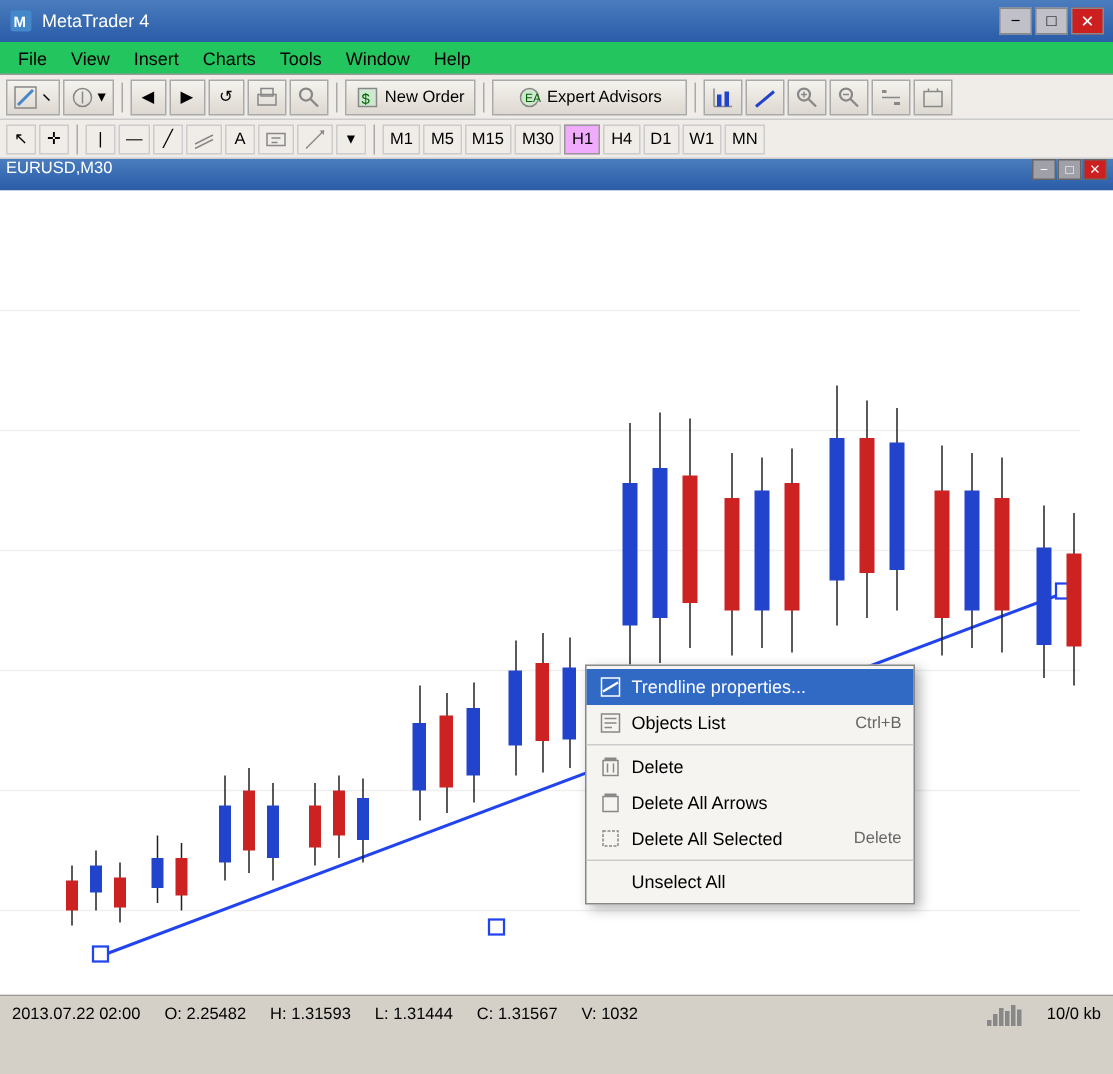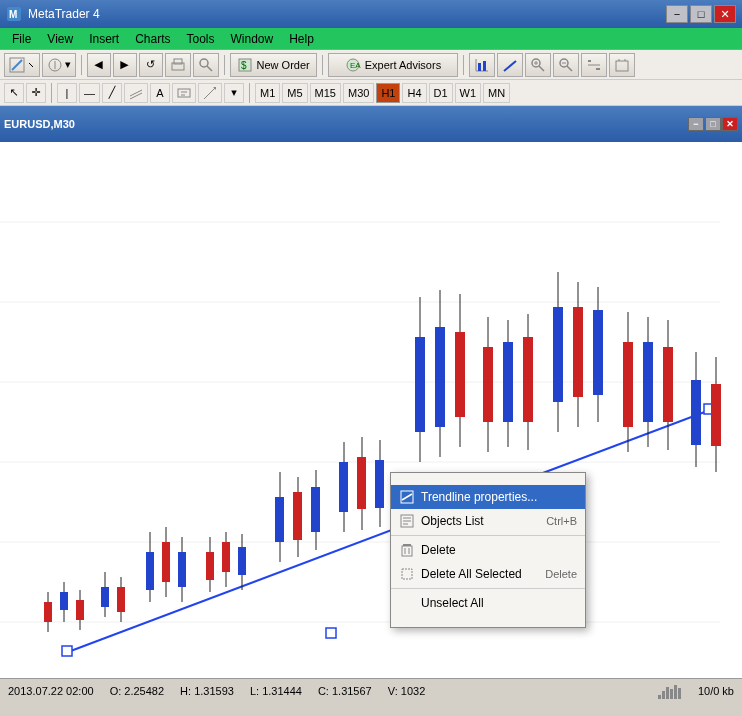--- a/index.html
+++ b/index.html
@@ -95,21 +95,21 @@
     .tf-btn {
       height: 20px;
       min-width: 20px;
       padding: 0 4px;
       background: #f0ede8;
       border: 1px solid #ccc;
       cursor: pointer;
       font-size: 11px;
       display: flex; align-items: center; justify-content: center;
     }
-    .tf-btn.active { background: #c2410c; border-color: #999; }
+    .tf-btn.active { background: #f0abfc; border-color: #999; }
 
     
     .chart-area {
       position: relative;
       background: white;
       overflow: hidden;
     }
 
     
     .status-bar {
@@ -119,28 +119,28 @@
       display: flex;
       align-items: center;
       padding: 12px 8px;
       font-size: 11px;
       gap: 16px;
     }
 
     
     .context-menu {
       position: absolute;
-      top: 330px;
+      top: 316px;
       left: 390px;
-      width: 196px;
+      width: 220px;
       background: #f5f4f0;
       border: 1px solid #888;
       box-shadow: 3px 3px 8px rgba(0,0,0,0.3);
       z-index: 100;
-      padding: 12px 0;
+      padding: 2px 0;
     }
     .ctx-item {
       display: flex;
       align-items: center;
       padding: 4px 8px;
       cursor: pointer;
       font-size: 12px;
       gap: 6px;
       justify-content: space-between;
     }
@@ -153,29 +153,28 @@
 
     
     .chart-svg {
       position: absolute;
       top: 0; left: 0;
       width: 100%; height: 100%;
     }
 
     
     .inner-title {
-      height: 36px;
+      height: 21px;
       background: linear-gradient(to bottom, #4a7cbe, #2a5ca8);
       display: flex;
-      align-items: center;
+      align-items: flex-start;
       justify-content: space-between;
       padding: 0 4px;
       color: white;
       font-size: 11px;
-      font-weight: bold;
     }
     .inner-controls { display: flex; gap: 1px; }
     .inner-btn {
       width: 16px; height: 14px;
       background: #a0a0a8;
       border: 1px solid #666;
       font-size: 9px;
       display: flex; align-items: center; justify-content: center;
       cursor: pointer;
     }
@@ -489,20 +488,32 @@
               <rect x="2" y="3" width="10" height="10" fill="none" stroke="#888" stroke-width="1"></rect>
               <line x1="5" y1="5" x2="5" y2="11" stroke="#888" stroke-width="1"></line>
               <line x1="9" y1="5" x2="9" y2="11" stroke="#888" stroke-width="1"></line>
             </svg>
         </div>
         <span>Delete</span>
       </div>
       <span class="ctx-shortcut"></span>
     </div>
 
+    <div class="ctx-item">
+      <div class="ctx-item-left">
+        <div class="ctx-icon">
+          <svg width="14" height="14" viewBox="0 0 14 14">
+              <rect x="3" y="1" width="8" height="2" fill="#888"></rect>
+              <rect x="2" y="3" width="10" height="10" fill="none" stroke="#888" stroke-width="1"></rect>
+            </svg>
+        </div>
+        <span>Delete All Arrows</span>
+      </div>
+      <span class="ctx-shortcut"></span>
+    </div>
 
     <div class="ctx-item">
       <div class="ctx-item-left">
         <div class="ctx-icon">
           <svg width="14" height="14" viewBox="0 0 14 14">
               <rect x="2" y="2" width="10" height="10" fill="none" stroke="#888" stroke-width="1" stroke-dasharray="2,1"></rect>
             </svg>
         </div>
         <span>Delete All Selected</span>
       </div>

